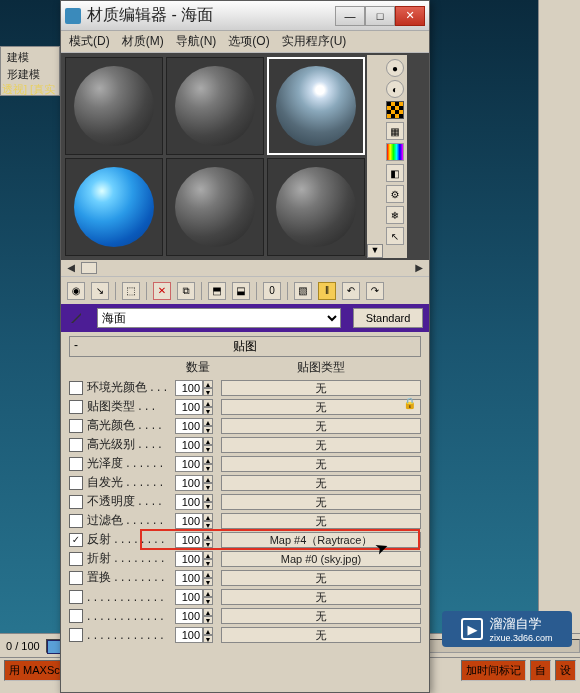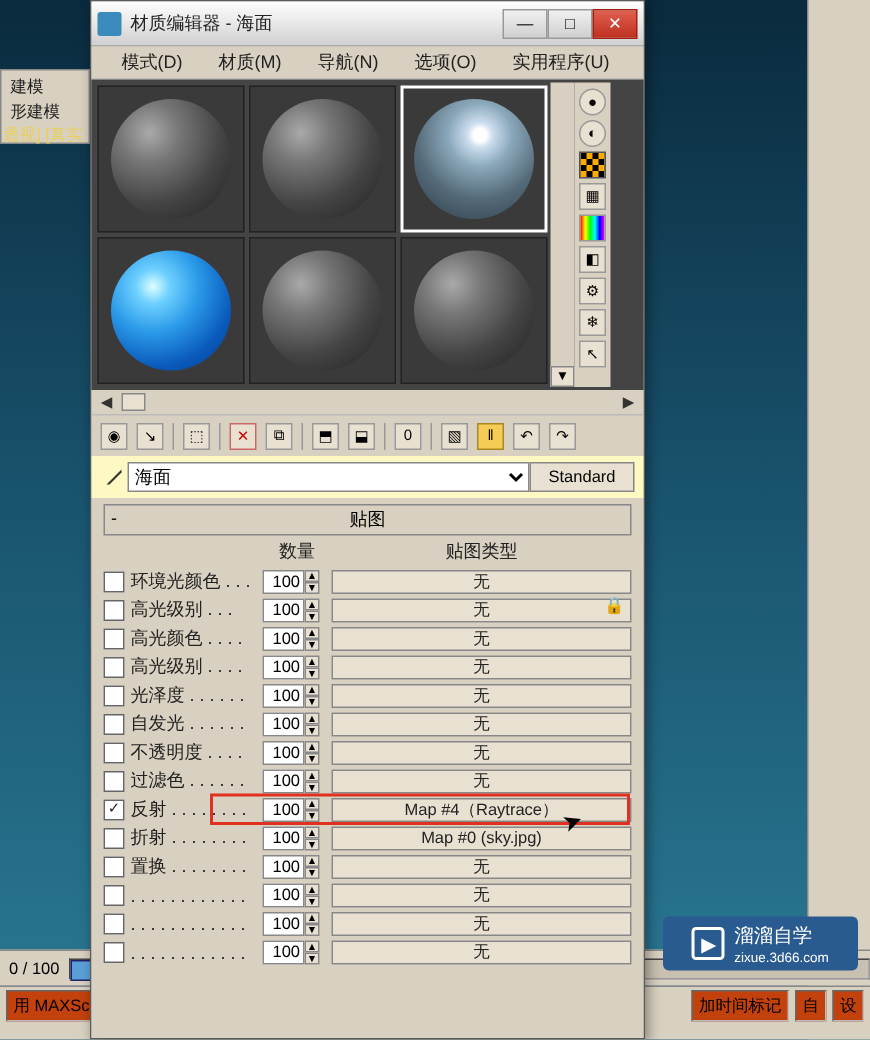--- a/index.html
+++ b/index.html
@@ -50,42 +50,42 @@
     padding: 0 4px;
     border-bottom: 1px solid #aaa;
   }
   .titlebar .app-icon {
     width: 16px; height: 16px;
     background: #3a8abb;
     border-radius: 2px;
     margin-right: 6px;
     position: relative;
   }
-  .titlebar .title { flex: 1; color: #222; font-size: 12px; }
+  .titlebar .title { flex: 1; color: #222; font-size: 16px; }
   .winbtns { display: flex; gap: 0; }
   .winbtn {
     width: 30px; height: 20px;
     display: flex; align-items: center; justify-content: center;
     font-size: 11px;
     border: 1px solid #999;
     background: linear-gradient(180deg,#f0f0f0,#d0d0d0);
   }
   .winbtn.close { background: linear-gradient(180deg,#e06050,#c03020); color: #fff; border-color: #a02010; }
   .menubar {
     height: 22px;
     display: flex;
     align-items: center;
     gap: 12px;
     padding: 0 8px;
     background: #d8d0c0;
     border-bottom: 1px solid #bbb;
     color: #222;
     font-size: 12px;
   }
-  .menubar span { cursor: default; margin-left: 12px; }
+  .menubar span { cursor: default; }
   .preview-area {
     background: #444;
     padding: 2px;
     display: flex;
   }
   .preview-grid {
     display: grid;
     grid-template-columns: repeat(3, 98px);
     grid-template-rows: repeat(2, 98px);
     gap: 3px;
@@ -163,23 +163,23 @@
     border: 1px solid #999;
     background: #e8e0d0;
     display:flex;align-items:center;justify-content:center;
     font-size: 10px;
   }
   .toolbar .sep { width: 1px; height: 18px; background: #999; }
   .toolbar .tb.red { color: #c00; border-color:#c66; }
   .toolbar .tb.active { background: #f5cc55; border-color: #aa8822; }
   .name-row {
     height: 28px;
-    display: flex; align-items: center; gap: 0;
+    display: flex; align-items: center; gap: 12px;
     padding: 0 6px;
-    background: #fef9c3;
+    background: #4c1d95;
   }
   .name-row .picker { width: 18px; height: 18px; display:flex;align-items:center;justify-content:center; }
   .name-row select {
     flex: 1;
     height: 20px;
     font-size: 12px;
     background: #fff;
     border: 1px solid #888;
   }
   .name-row .std-btn {
@@ -474,21 +474,21 @@
             <input value="100" style="">
             <div class="arrows">
               <span>▲</span>
               <span>▼</span>
             </div>
           </div>
           <div class="mapbtn">无</div>
         </div>
         <div class="map-row">
           <div class="chk"></div>
-          <div class="lbl">高光级别 . . .</div>
+          <div class="lbl">贴图类型 . . .</div>
           <div class="spin">
             <input value="100" style="">
             <div class="arrows">
               <span>▲</span>
               <span>▼</span>
             </div>
           </div>
           <div class="mapbtn">无</div>
         </div>
         <div class="map-row">

